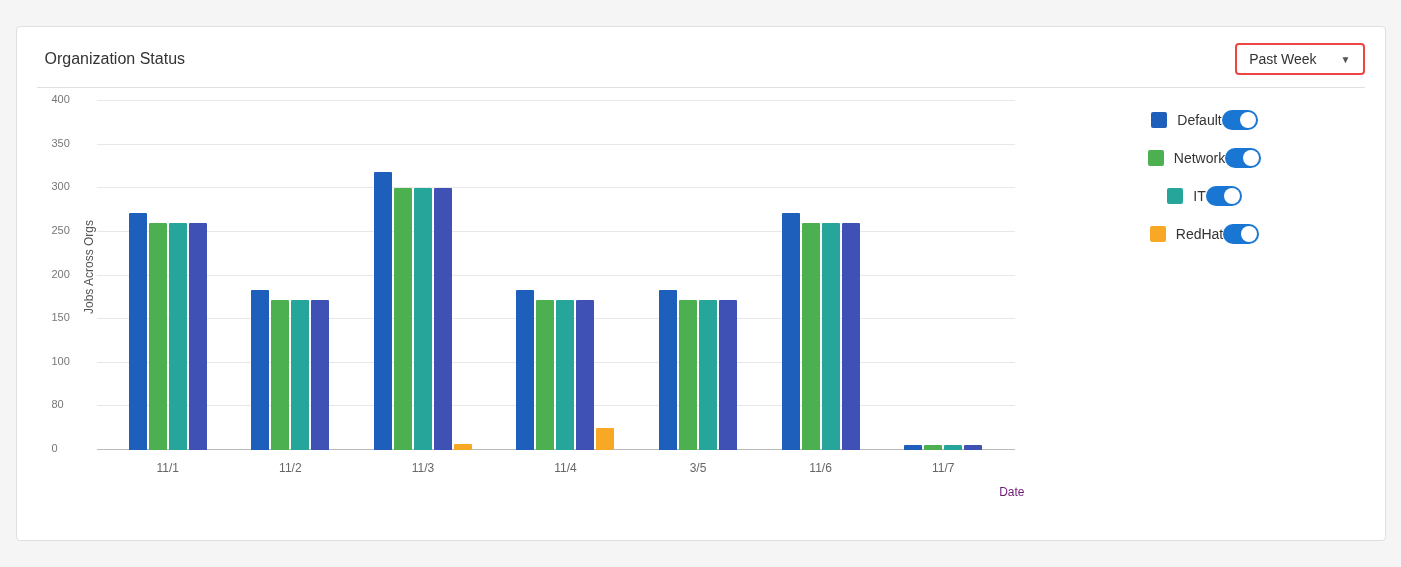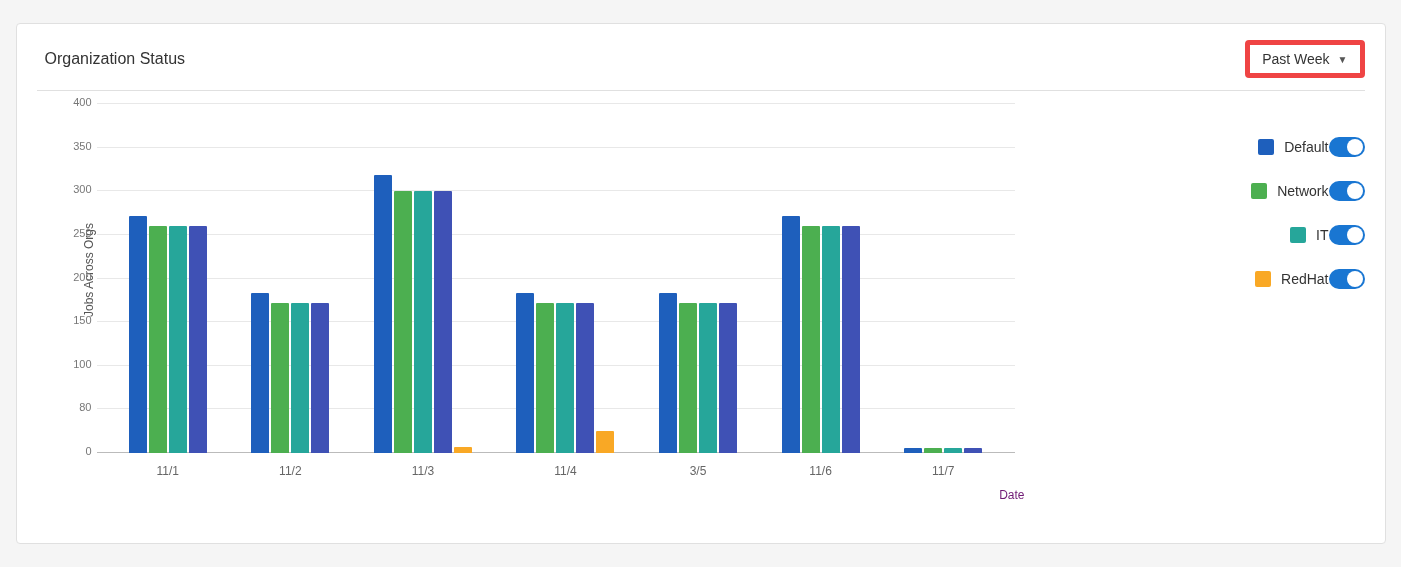--- a/index.html
+++ b/index.html
@@ -26,28 +26,28 @@
     }
     .card-title {
       font-size: 16px;
       font-weight: 500;
       color: #333;
       margin-left: 8px;
     }
     .dropdown {
       display: flex;
       align-items: center;
-      border: 5px solid #ef4444;
+      border: 2px solid #ef4444;
       border-radius: 4px;
       padding: 6px 12px;
       font-size: 14px;
       color: #333;
       cursor: pointer;
       background: #fff;
-      gap: 8px;
+      gap: 24px;
     }
     .dropdown-arrow {
       font-size: 10px;
       color: #555;
     }
     .divider {
       border: none;
       border-top: 1px solid #e0e0e0;
       margin-bottom: 12px;
     }
@@ -77,21 +77,21 @@
       border-top: 1px solid #e8e8e8;
       width: 100%;
       position: relative;
     }
     .grid-label {
       position: absolute;
       left: -45px;
       top: -8px;
       font-size: 11px;
       color: #777;
-      text-align: right;
+      text-align: left;
       width: 40px;
     }
     .bars-area {
       position: absolute;
       top: 0; left: 0; right: 0; bottom: 30px;
       display: flex;
       align-items: flex-end;
       justify-content: space-around;
       padding: 0 10px;
     }
@@ -128,23 +128,22 @@
       right: 0;
       border-top: 1px solid #bbb;
     }
     .legend-panel {
       width: 320px;
       padding-top: 10px;
     }
     .legend-item {
       display: flex;
       align-items: center;
-      justify-content: flex-end;
+      justify-content: center;
       margin-bottom: 18px;
-      margin-top: 24px;
     }
     .legend-left {
       display: flex;
       align-items: center;
       gap: 10px;
     }
     .legend-color {
       width: 16px;
       height: 16px;
       border-radius: 2px;

